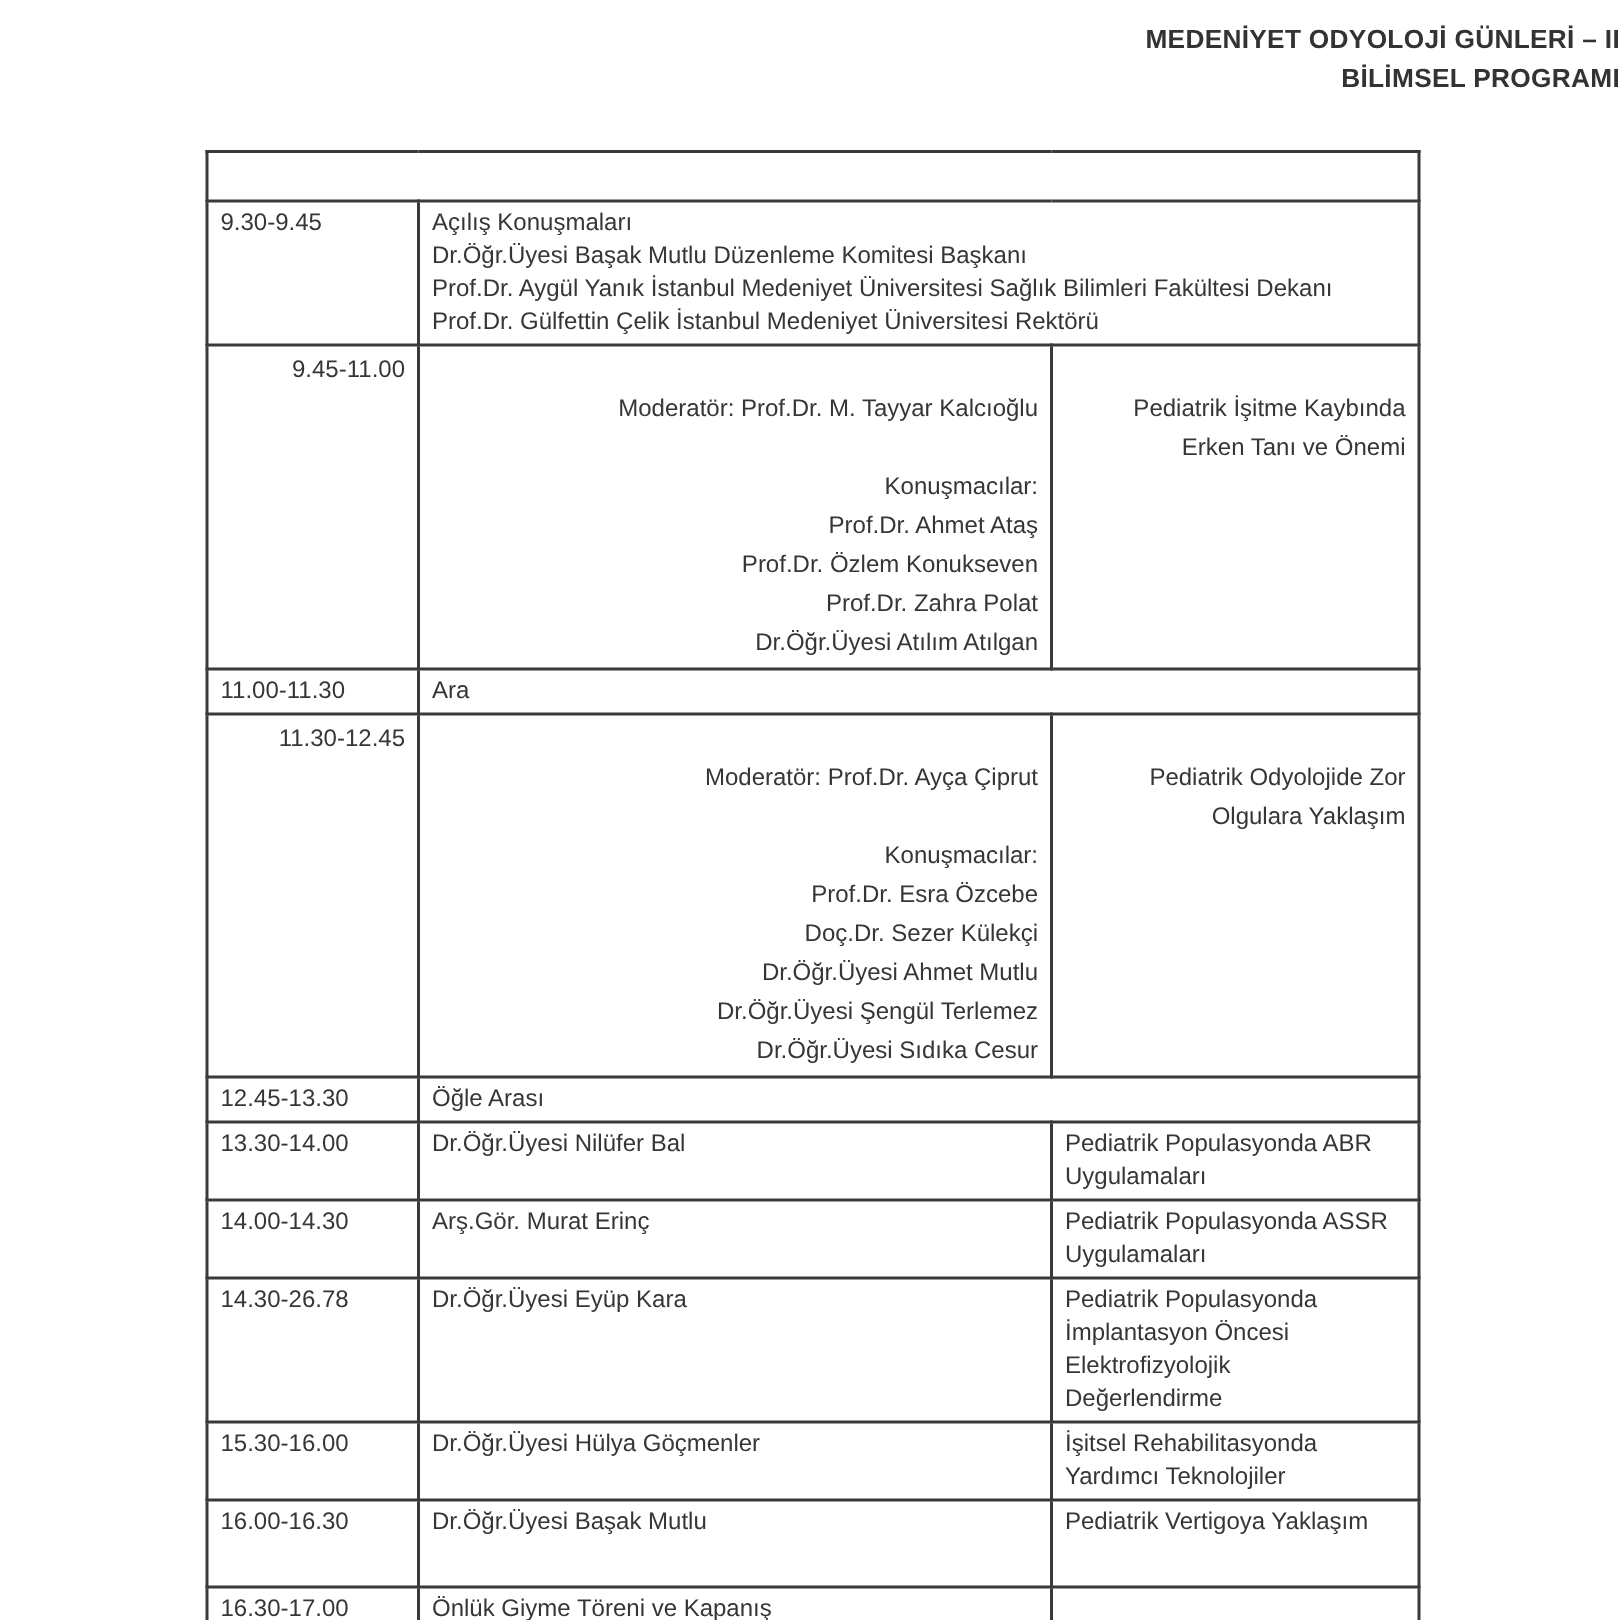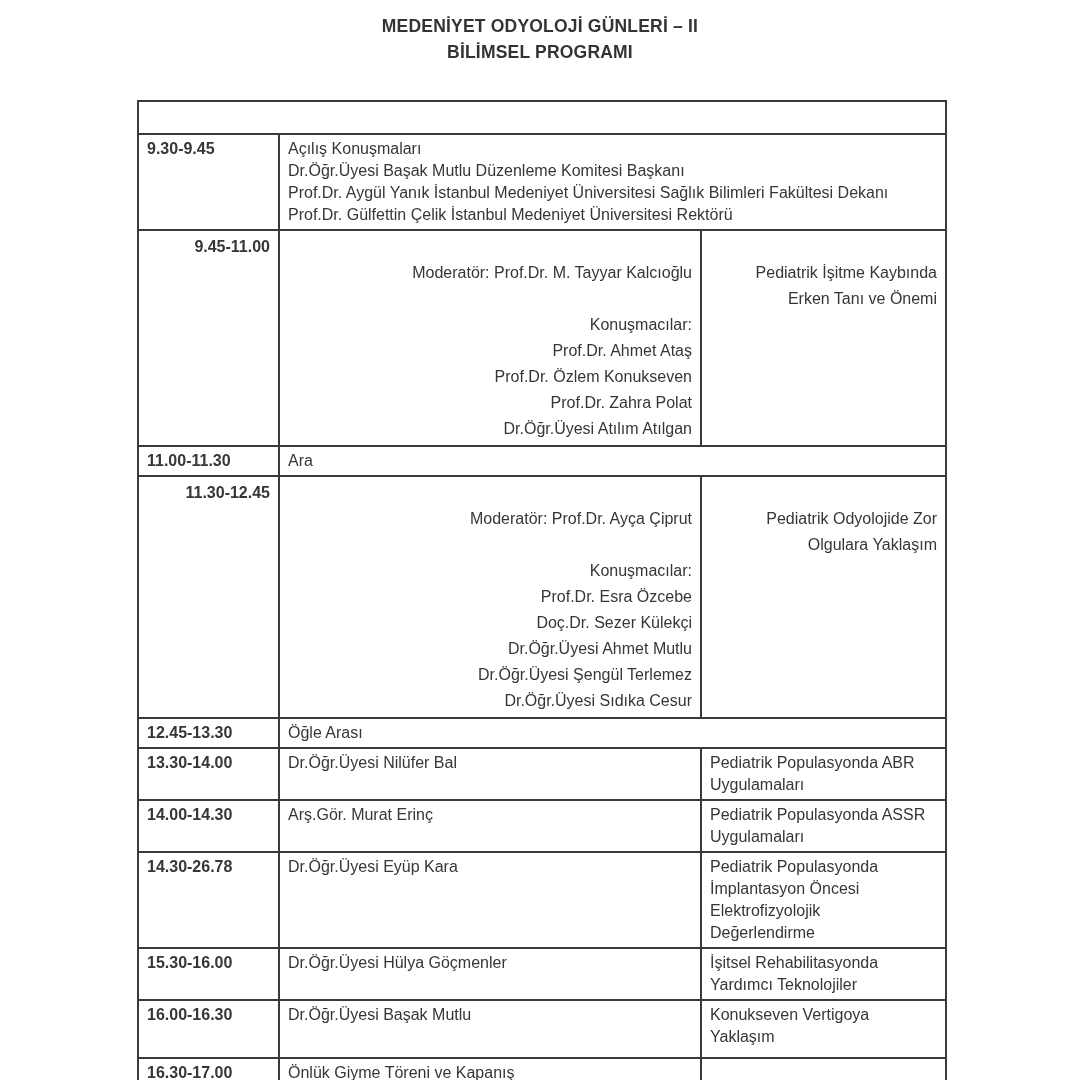--- a/index.html
+++ b/index.html
@@ -18,21 +18,21 @@
     width: 1080px;
     height: 1080px;
     background: #ffffff;
     overflow: hidden;
   }
   .title-block {
     position: absolute;
     top: 13px;
     left: 0;
     width: 1080px;
-    text-align: center;
+    text-align: right;
     color: #333333;
     font-weight: bold;
     font-size: 17.5px;
     line-height: 26px;
     letter-spacing: 0.2px;
   }
   table.program {
     position: absolute;
     left: 137px;
     top: 100px;
@@ -48,21 +48,21 @@
     padding: 3px 8px;
     line-height: 22px;
     white-space: pre-line;
     overflow: hidden;
   }
   table.program tr.roomy td {
     line-height: 26px;
     text-align: right;
   }
   td.time {
-    font-weight: bold;
+    font-weight: normal;
   }
   td.header-cell {
     padding: 0;
   }
 </style>
 </head>
 <body>
 
 <div class="page">
 
@@ -158,21 +158,21 @@
       <tr style="height:46px">
         <td class="time">15.30-16.00</td>
         <td>Dr.Öğr.Üyesi Hülya Göçmenler</td>
         <td>İşitsel Rehabilitasyonda
 Yardımcı Teknolojiler</td>
       </tr>
 
       <tr style="height:58px">
         <td class="time">16.00-16.30</td>
         <td>Dr.Öğr.Üyesi Başak Mutlu</td>
-        <td>Konukseven Vertigoya Yaklaşım</td>
+        <td>Pediatrik Vertigoya Yaklaşım</td>
       </tr>
 
       <tr style="height:40px">
         <td class="time">16.30-17.00</td>
         <td>Önlük Giyme Töreni ve Kapanış</td>
         <td></td>
       </tr>
     </tbody>
   </table>
 

